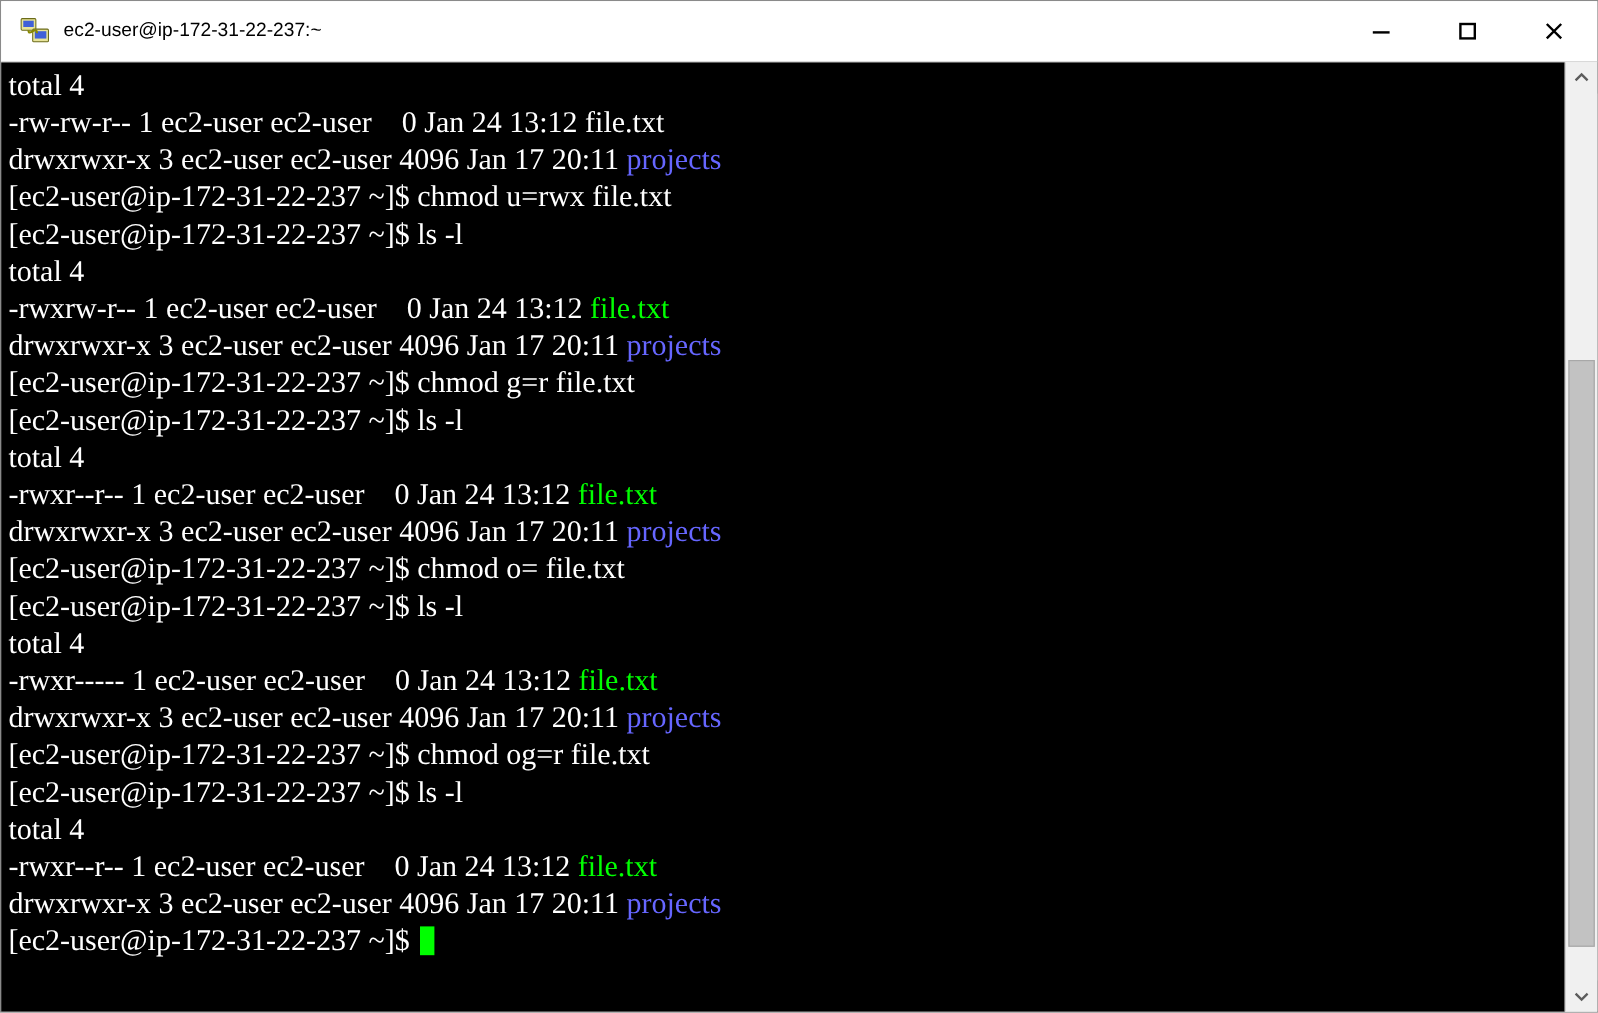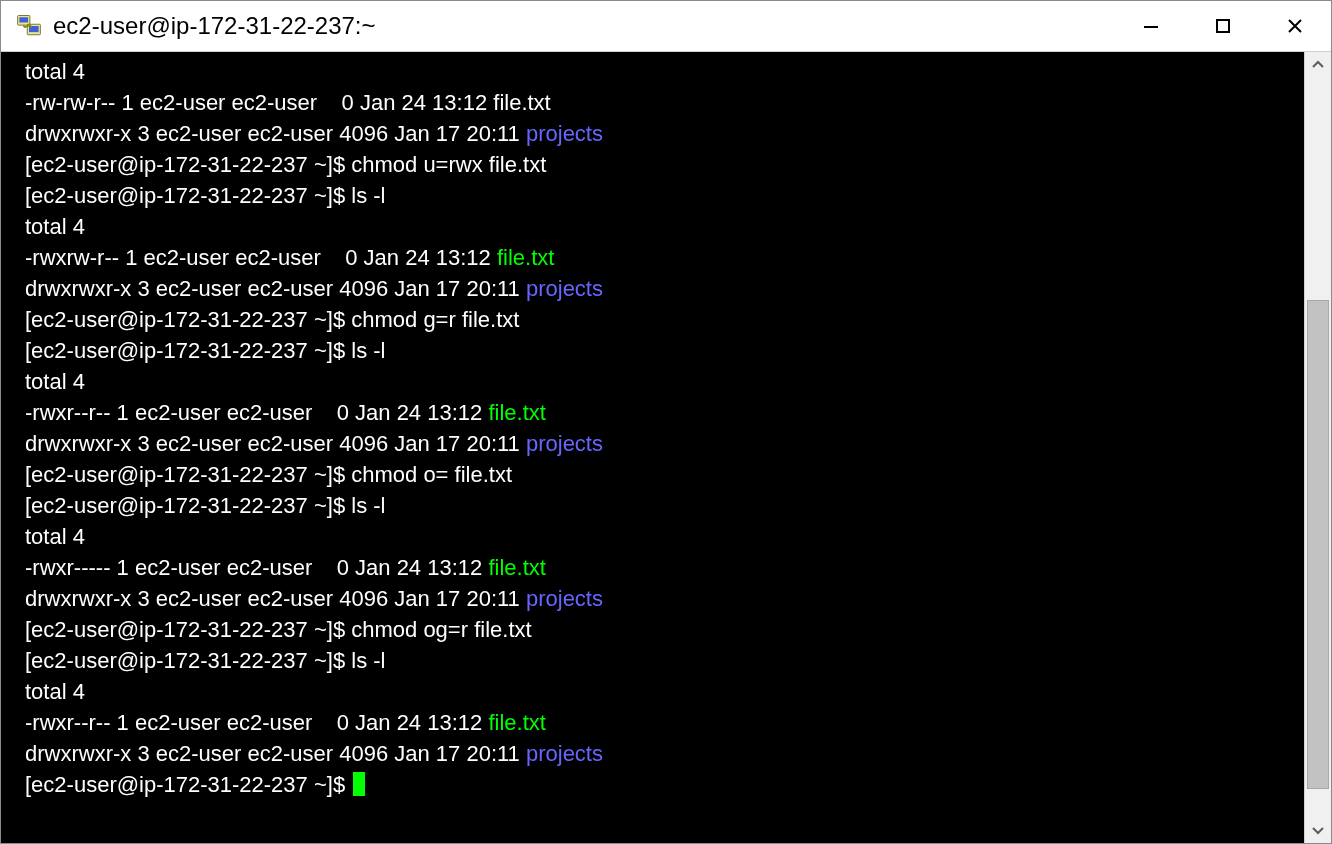--- a/index.html
+++ b/index.html
@@ -30,21 +30,21 @@
     user-select: none;
   }
   .titlebar .appicon {
     width: 28px;
     height: 28px;
     margin: 0 10px 0 14px;
     flex: 0 0 auto;
   }
   .titlebar .title {
     flex: 1 1 auto;
-    font-size: 24px;
+    font-size: 16px;
     color: #000;
     white-space: nowrap;
     overflow: hidden;
   }
   .titlebar .controls {
     display: flex;
     height: 100%;
   }
   .titlebar .ctl {
     width: 72px;
@@ -68,24 +68,24 @@
   
   .client {
     flex: 1 1 auto;
     display: flex;
     min-height: 0;
   }
   .terminal {
     flex: 1 1 auto;
     background: #000000;
     color: #ffffff;
-    font-family: Liberation Sans, sans-serif;
-    font-size: 22px;
+    font-family: Liberation Serif, serif;
+    font-size: 25px;
     line-height: 31px;
-    padding: 4px 6px 6px 24px;
+    padding: 4px 6px 6px 6px;
     white-space: pre;
     overflow: hidden;
   }
   .terminal .ln { display: block; }
   .terminal .exec { color: #00ff00; text-align: right; }   
   .terminal .dir  { color: #6666ff; }   
   .terminal .cursor {
     display: inline-block;
     width: 12px;
     height: 24px;

